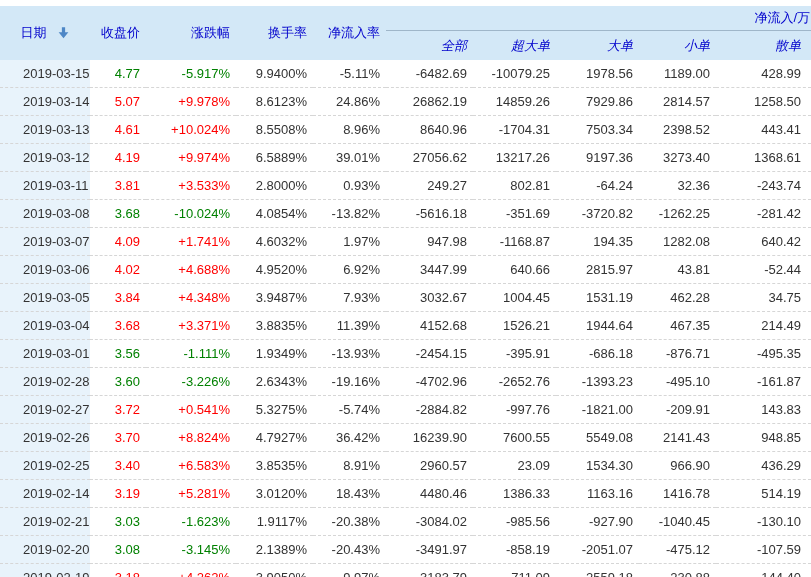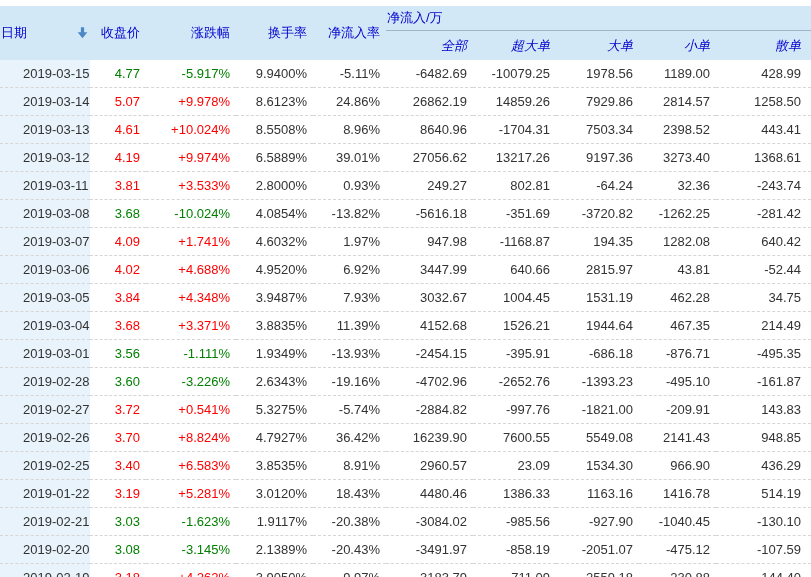--- a/index.html
+++ b/index.html
@@ -31,32 +31,32 @@
   }
   thead tr.h1 th { height: 22px; }
   thead tr.h2 th { height: 27px; font-style: italic; }
   th.th-date {
     vertical-align: middle;
     text-align: center;
   }
   th.th-date .hdr-flex {
     display: flex;
     align-items: center;
-    justify-content: space-between;
+    justify-content: center;
     gap: 10px;
   }
   th.num, td.num {
     text-align: right;
     padding-right: 6px;
   }
   th.last, td.last {
     padding-right: 10px;
   }
   th.group {
-    text-align: left;
+    text-align: right;
     vertical-align: middle;
     border-bottom: 1px solid #9fb6c9;
   }
   tbody td {
     height: 25px;
     border-bottom: 1px dashed #d6d6d6;
     color: #333333;
     white-space: nowrap;
   }
   td.c-date {
@@ -292,21 +292,21 @@
           <td class="num up">+6.583%</td>
           <td class="num">3.8535%</td>
           <td class="num">8.91%</td>
           <td class="num">2960.57</td>
           <td class="num">23.09</td>
           <td class="num">1534.30</td>
           <td class="num">966.90</td>
           <td class="num last">436.29</td>
         </tr>
         <tr>
-          <td class="c-date">2019-01-22</td>
+          <td class="c-date">2019-02-14</td>
           <td class="num up">3.19</td>
           <td class="num up">+5.281%</td>
           <td class="num">3.0120%</td>
           <td class="num">18.43%</td>
           <td class="num">4480.46</td>
           <td class="num">1386.33</td>
           <td class="num">1163.16</td>
           <td class="num">1416.78</td>
           <td class="num last">514.19</td>
         </tr>

